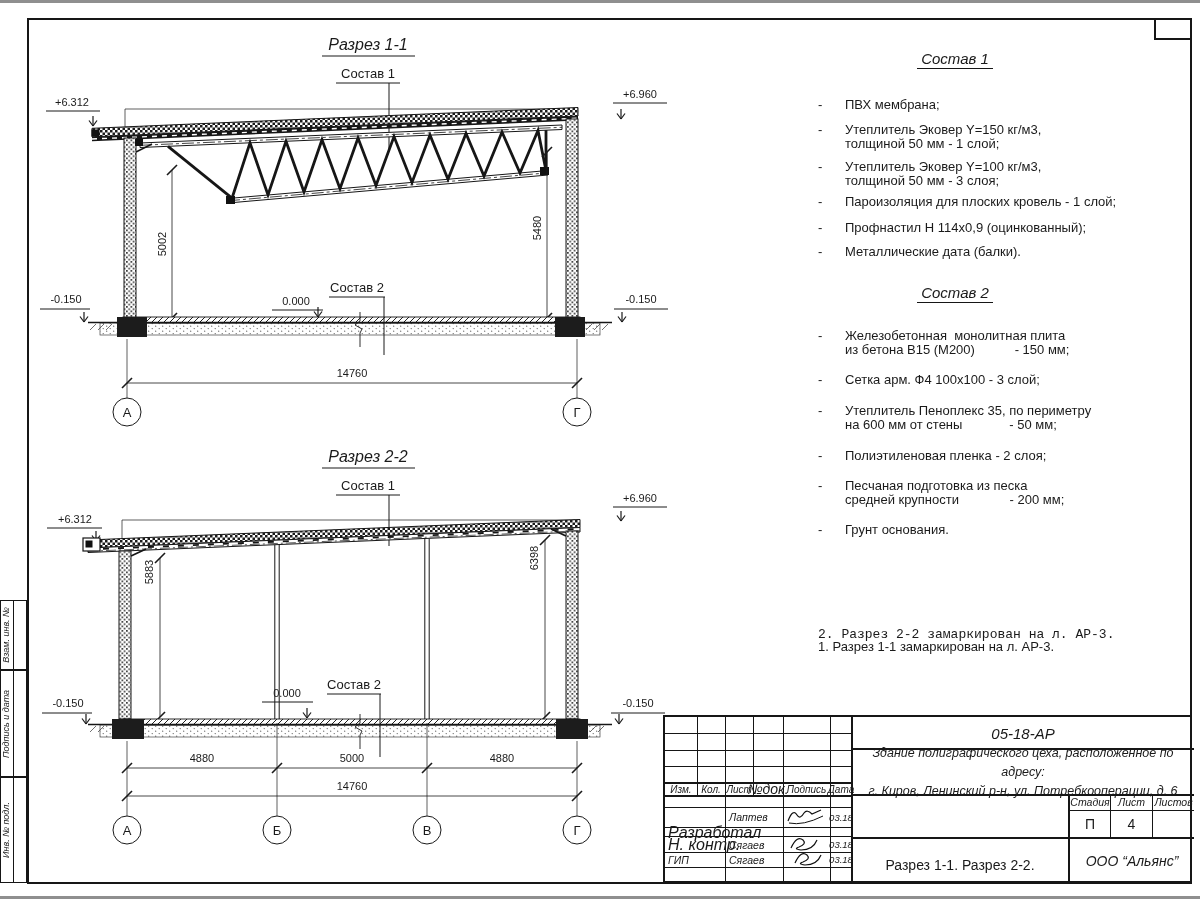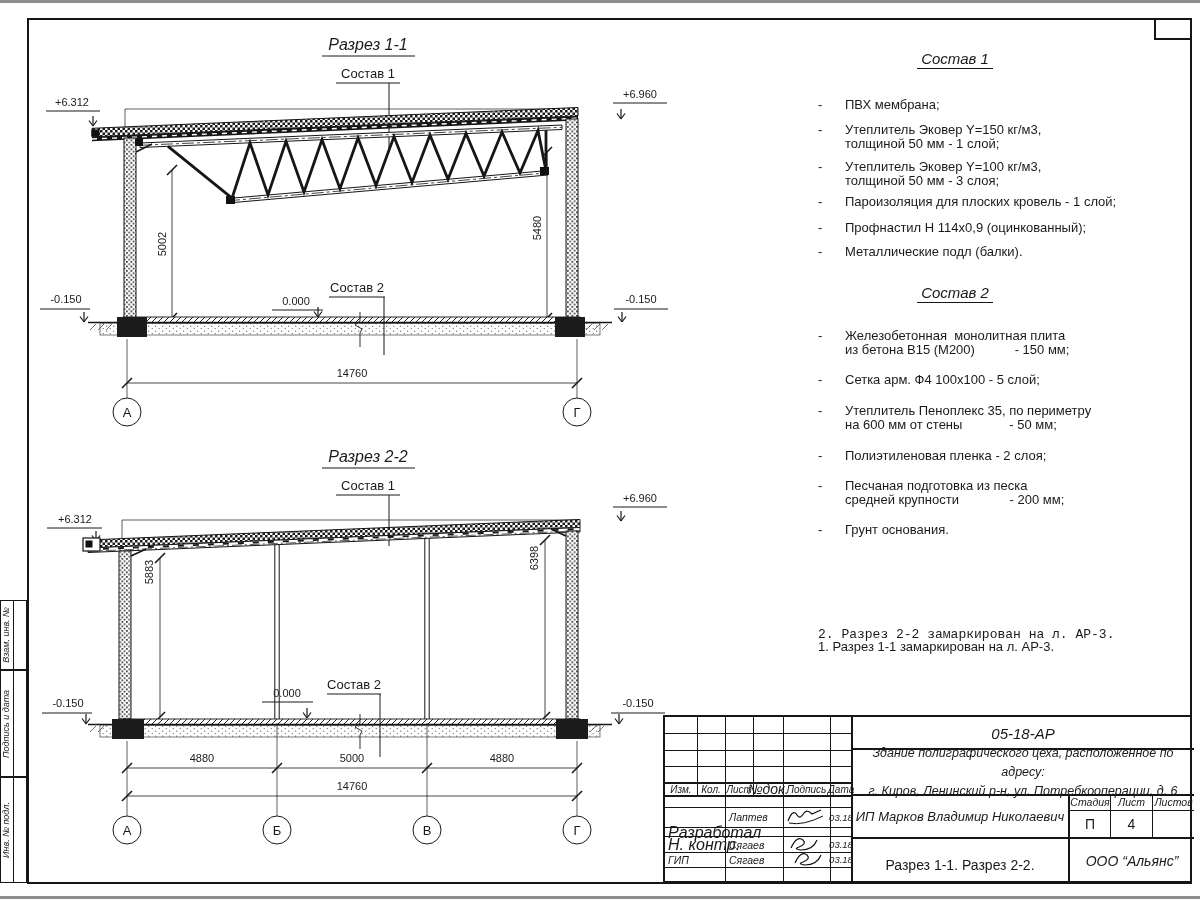--- a/index.html
+++ b/index.html
@@ -354,36 +354,36 @@
     <div class="li" style="top:195px;left:0;right:0;">
         <span class="dash">-</span>
         <span class="txt">Пароизоляция для плоских кровель - 1 слой;</span>
       </div>
     <div class="li" style="top:221px;left:0;right:0;">
         <span class="dash">-</span>
         <span class="txt">Профнастил Н 114х0,9 (оцинкованный);</span>
       </div>
     <div class="li" style="top:245px;left:0;right:0;">
         <span class="dash">-</span>
-        <span class="txt">Металлические подл (балки).</span>
+        <span class="txt">Металлические дата (балки).</span>
       </div>
   </div>
 
   <div class="abs" style="left:880px;top:284px;width:150px;text-align:center;">
     <span class="sheading">Состав 2</span>
   </div>
   <div class="abs" style="left:818px;top:0;width:375px;height:560px;">
     <div class="li" style="top:329px;left:0;right:0;">
         <span class="dash">-</span>
         <span class="txt">Железобетонная  монолитная плита
 из бетона В15 (М200)           - 150 мм;</span>
       </div>
     <div class="li" style="top:373px;left:0;right:0;">
         <span class="dash">-</span>
-        <span class="txt">Сетка арм. Ф4 100х100 - 5 слой;</span>
+        <span class="txt">Сетка арм. Ф4 100х100 - 3 слой;</span>
       </div>
     <div class="li" style="top:404px;left:0;right:0;">
         <span class="dash">-</span>
         <span class="txt">Утеплитель Пеноплекс 35, по периметру
 на 600 мм от стены             - 50 мм;</span>
       </div>
     <div class="li" style="top:449px;left:0;right:0;">
         <span class="dash">-</span>
         <span class="txt">Полиэтиленовая пленка - 2 слоя;</span>
       </div>
@@ -451,21 +451,20 @@
       <path d="M4,17 Q18,20 38,10" fill="none" stroke="#111" stroke-width="1"></path>
     </svg>
     <svg class="abs" style="left:120px;top:117px;" width="46" height="34" viewBox="0 0 46 34">
       <path d="M6,14 Q12,1 18,6 Q22,10 14,13 Q8,15 16,16 Q28,16 32,6" fill="none" stroke="#111" stroke-width="1.2"></path>
       <path d="M10,29 Q16,16 22,21 Q26,25 18,28 Q12,30 20,31 Q32,31 36,21" fill="none" stroke="#111" stroke-width="1.2"></path>
     </svg>
 
     <div class="tcell big" style="left:187px;top:2px;width:342px;height:28px;">05-18-АР</div>
     <div class="tcell pre2" style="left:192px;top:34px;width:332px;height:42px;font-size:12.5px;">Здание полиграфического цеха, расположенное по адресу:
 г. Киров,  Ленинский р-н, ул. Потребкооперации, д. 6</div>
-    <div class="tcell" style="left:187px;top:79px;width:216px;height:40px;font-size:13px;">ИП Марков Владимир Николаевич</div>
     <div class="tcell normal" style="left:187px;top:122px;width:216px;height:52px;font-size:14px;">Разрез 1-1. Разрез 2-2.</div>
     <div class="tcell" style="left:405px;top:78px;width:40px;height:14px;font-size:10.5px;">Стадия</div>
     <div class="tcell" style="left:446px;top:78px;width:41px;height:14px;font-size:10.5px;">Лист</div>
     <div class="tcell" style="left:488px;top:78px;width:41px;height:14px;font-size:10.5px;">Листов</div>
     <div class="tcell normal" style="left:405px;top:94px;width:40px;height:25px;font-size:14px;">П</div>
     <div class="tcell normal" style="left:446px;top:94px;width:41px;height:25px;font-size:14px;">4</div>
     <div class="tcell normal" style="left:488px;top:94px;width:41px;height:25px;font-size:14px;"></div>
     <div class="tcell" style="left:405px;top:122px;width:124px;height:44px;font-size:14px;">ООО “Альянс”</div>
   </div>
 

